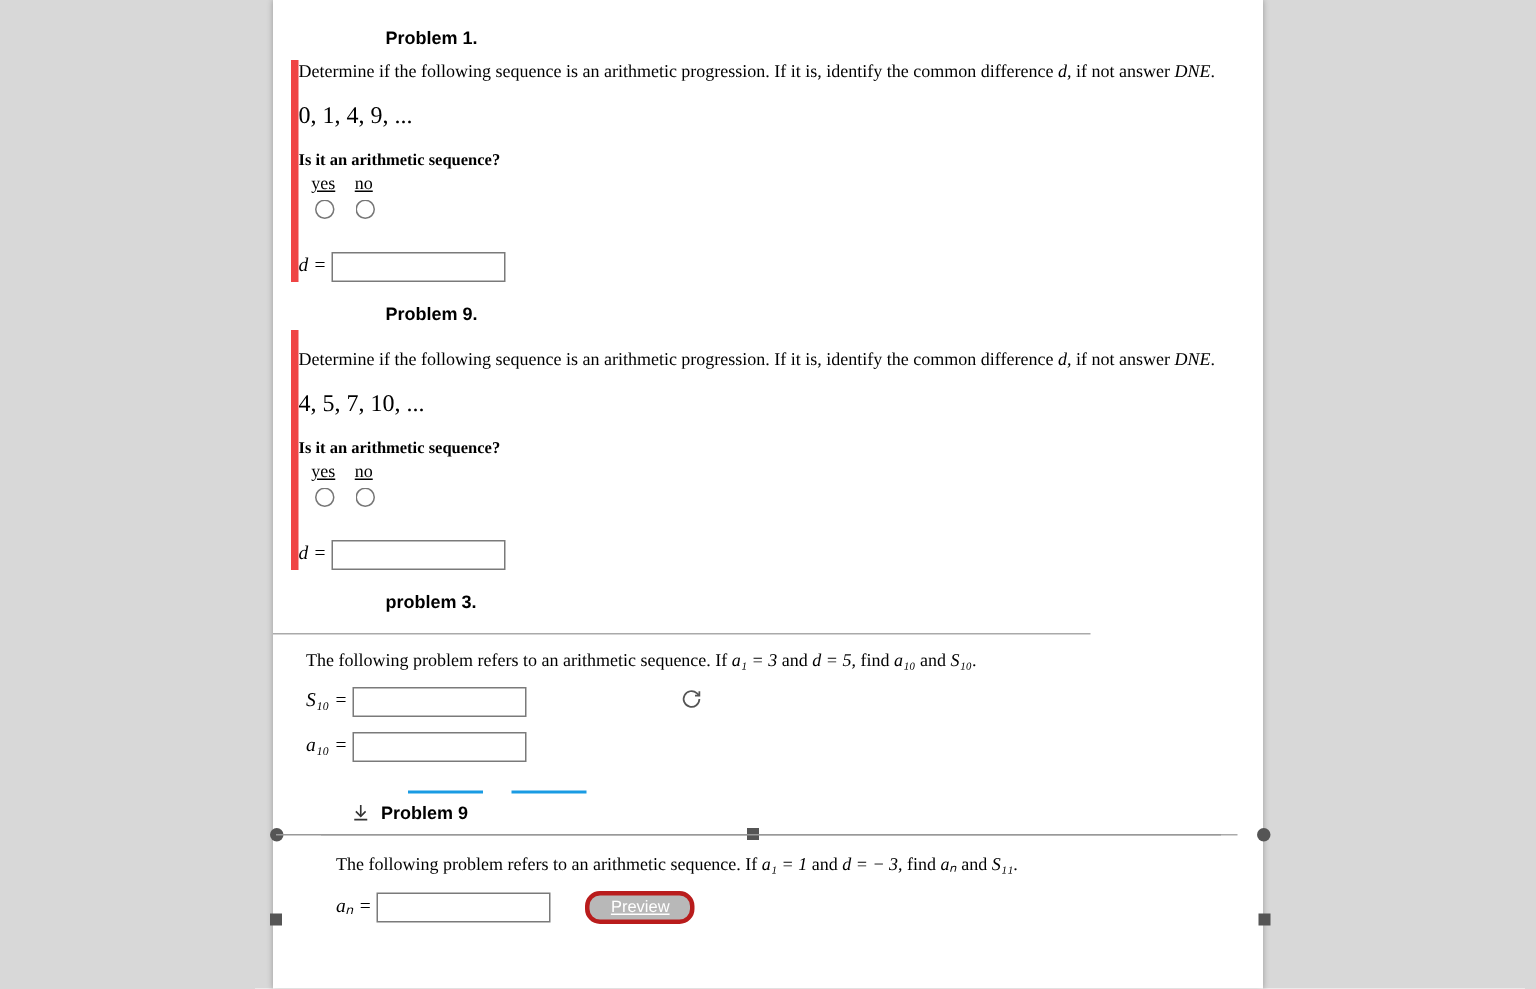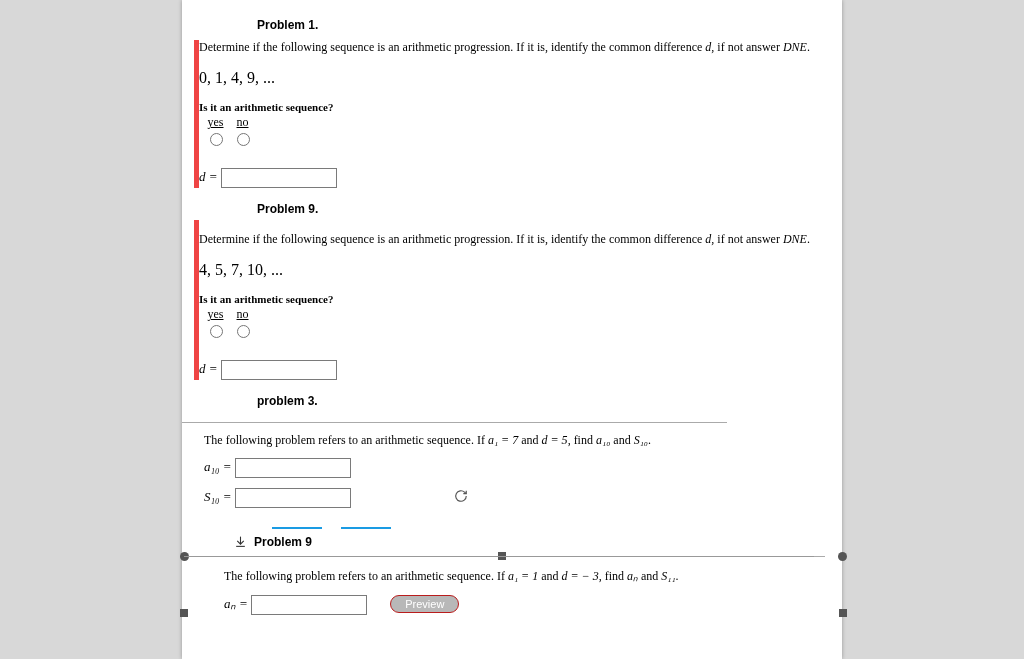--- a/index.html
+++ b/index.html
@@ -73,27 +73,28 @@
   width: 545px;
 }
 .ans-row {
   margin: 10px 0;
   font-size: 13px;
 }
 .preview-btn {
   display: inline-block;
   background: #b8b8b8;
   color: #fff;
-  border: 1px solid #b91c1c;
+  border: 3px solid #b91c1c;
   border-radius: 10px;
   padding: 2px 14px;
   font-size: 11px;
   font-family: Arial, sans-serif;
   margin-left: 20px;
   cursor: pointer;
+  text-decoration: underline;
 }
 .blue-underline {
   display: inline-block;
   width: 50px;
   height: 2px;
   background: #1a9be3;
   margin: 0 8px;
 }
 .refresh-icon {
   display: inline-block;
@@ -194,35 +195,35 @@
           <input type="text" style="">
         </div>
       </div>
     </div>
 
     <div class="problem-heading">problem 3.</div>
     <div style="margin-left:12px;">
       <hr class="hr-full">
       <div style="padding-left:10px;">
         <p class="ptext">
-          <span>The following problem refers to an arithmetic sequence. If </span><span class="ital">a₁ = 7</span><span> and </span><span class="ital">d = 5</span><span>, find </span><span class="ital">a₁₀</span><span> and </span><span class="ital">S₁₀</span><span>.</span>
-        </p>
-        <div class="ans-row">
-          <span class="ital">a₁₀ =</span>
-          <input type="text" style="">
-        </div>
+          <span>The following problem refers to an arithmetic sequence. If </span><span class="ital">a₁ = 3</span><span> and </span><span class="ital">d = 5</span><span>, find </span><span class="ital">a₁₀</span><span> and </span><span class="ital">S₁₀</span><span>.</span>
+        </p>
         <div class="ans-row">
           <span class="ital">S₁₀ =</span>
           <input type="text" style="">
           <span class="refresh-icon">
             <svg width="14" height="14" viewBox="0 0 24 24" fill="none" stroke="#555" stroke-width="2">
               <path d="M21 12a9 9 0 1 1-3-6.7L21 8"></path>
                 <polyline points="21 3 21 8 16 8"></polyline>
             </svg>
           </span>
+        </div>
+        <div class="ans-row">
+          <span class="ital">a₁₀ =</span>
+          <input type="text" style="">
         </div>
         <div style="margin:8px 0 0 60px;">
           <span class="blue-underline"></span>
           <span class="blue-underline"></span>
         </div>
       </div>
     </div>
 
     <div style="margin-left:12px; margin-top:2px; position:relative;">
       <div style="padding-left:40px;">

